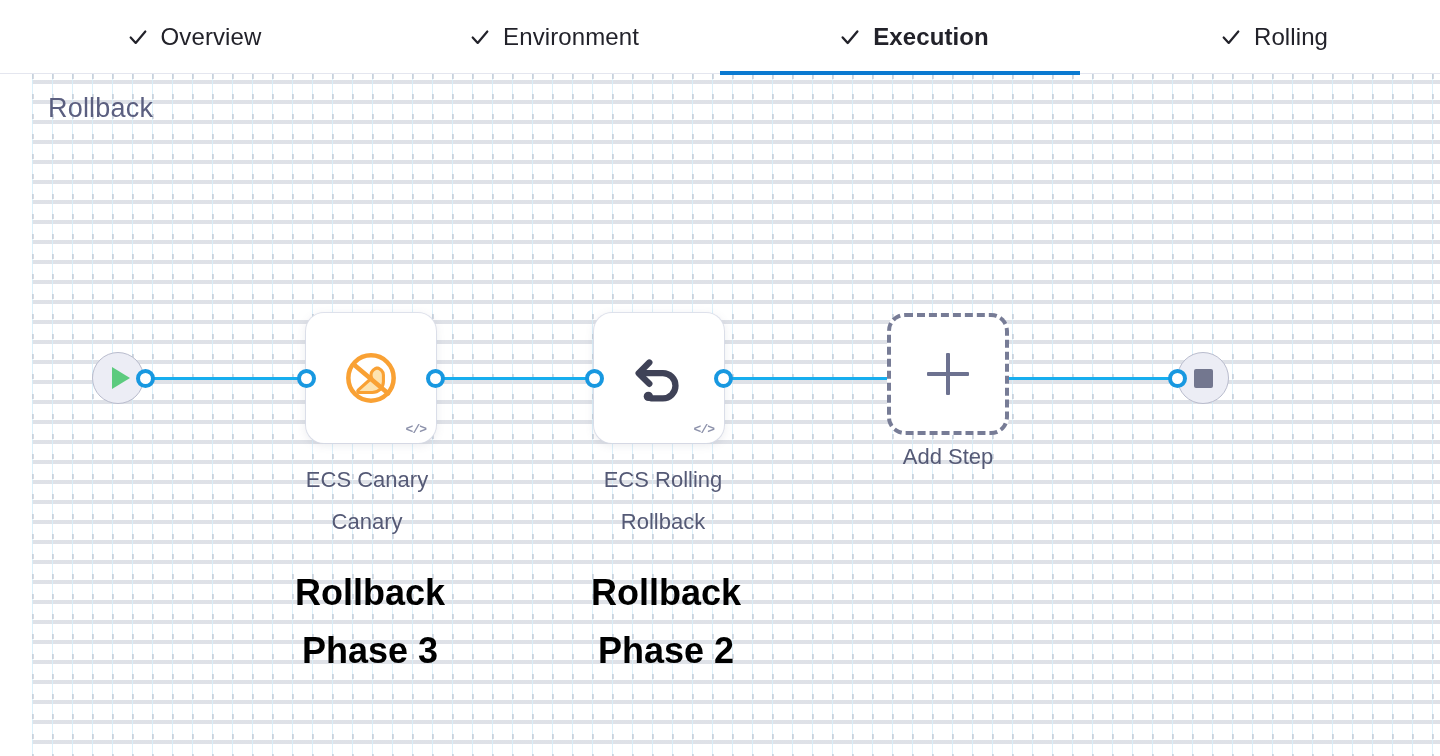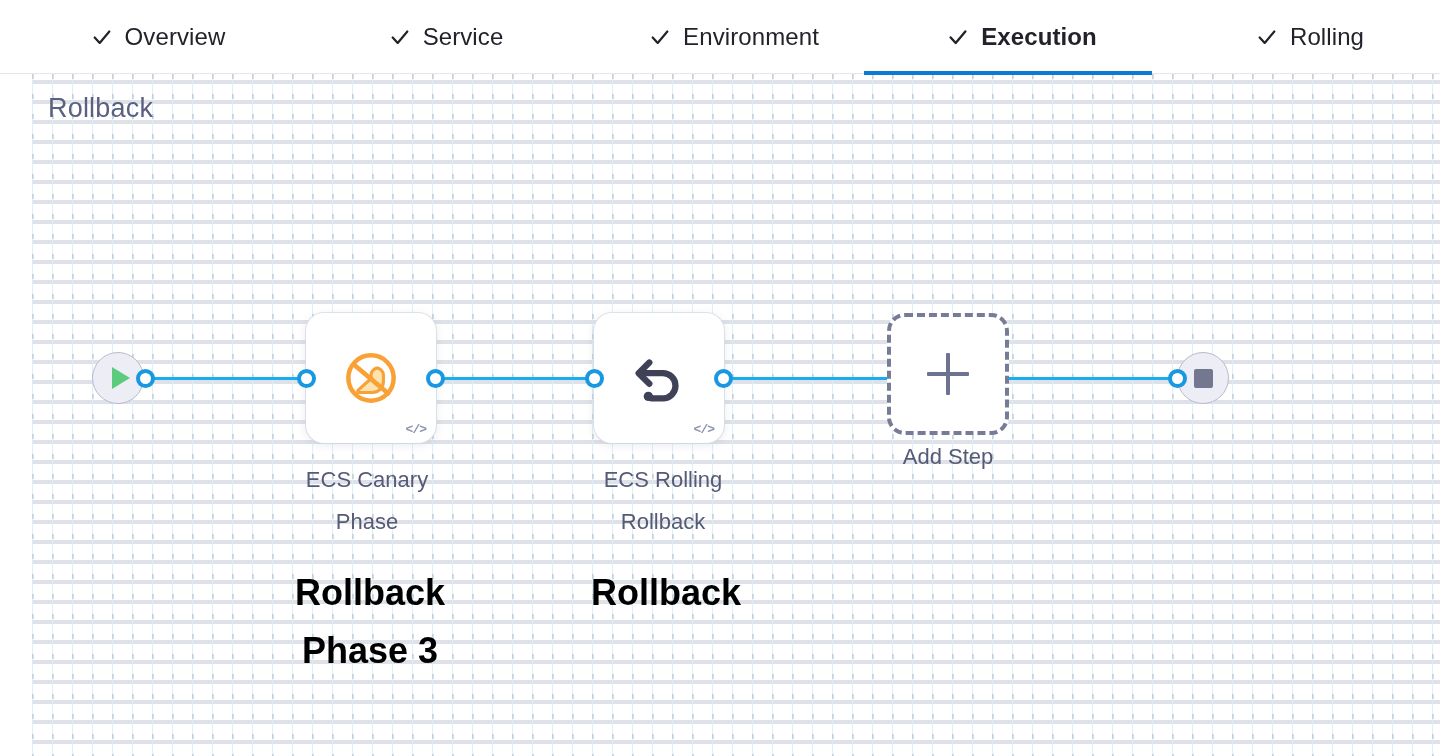--- a/index.html
+++ b/index.html
@@ -276,29 +276,20 @@
     <div class="tab">
       <span class="check">
         <svg viewBox="0 0 24 24" fill="none" stroke="currentColor" stroke-width="2.4" stroke-linecap="round" stroke-linejoin="round">
             <polyline points="4,12.5 9.5,18.5 20,6"></polyline>
           </svg>
       </span>
       <span class="tab-label">Overview</span>
 
     </div>
 
-    <div class="tab">
-      <span class="check">
-        <svg viewBox="0 0 24 24" fill="none" stroke="currentColor" stroke-width="2.4" stroke-linecap="round" stroke-linejoin="round">
-            <polyline points="4,12.5 9.5,18.5 20,6"></polyline>
-          </svg>
-      </span>
-      <span class="tab-label">Service</span>
-
-    </div>
 
     <div class="tab">
       <span class="check">
         <svg viewBox="0 0 24 24" fill="none" stroke="currentColor" stroke-width="2.4" stroke-linecap="round" stroke-linejoin="round">
             <polyline points="4,12.5 9.5,18.5 20,6"></polyline>
           </svg>
       </span>
       <span class="tab-label">Environment</span>
 
     </div>
@@ -347,21 +338,21 @@
           <path d="M40 21c-4.4 0-8 3.4-8 7.6 0 1.2.3 2.4.8 3.4l-15 13.4c-1 .9-.4 2.6 1 2.6h14.6c6.8 0 12.3-5.3 12.3-11.8V28.6c0-4.2-3.6-7.6-8-7.6z" fill="#fde3b0"></path>
           <path d="M40 21c-4.4 0-8 3.4-8 7.6 0 1.2.3 2.4.8 3.4l-15 13.4c-1 .9-.4 2.6 1 2.6h14.6c6.8 0 12.3-5.3 12.3-11.8V28.6c0-4.2-3.6-7.6-8-7.6z" fill="none" stroke="#f9a134" stroke-width="3.4" stroke-linejoin="round"></path>
           <path d="M13 17 L51 49" stroke="#f9a134" stroke-width="5" stroke-linecap="round" fill="none"></path>
         </svg>
         <span class="code-badge">&lt;/&gt;</span>
       </div>
       <div class="port" style="left:265px;"></div>
       <div class="port" style="left:394px;"></div>
       <div class="node-label" style="left:240px;">
         <div>ECS Canary</div>
-        <div>Phase</div>
+        <div>Canary</div>
       </div>
 
       <div class="node" style="left:562px;">
         <svg width="62" height="62" viewBox="0 0 64 64">
           <path d="M22 16 L11 27 L22 38" fill="none" stroke="#3f4257" stroke-width="6.5" stroke-linecap="round" stroke-linejoin="round"></path>
           <path d="M13 27 H36 a13 13 0 0 1 0 26 H24" fill="none" stroke="#3f4257" stroke-width="6.5" stroke-linecap="round" stroke-linejoin="round"></path>
           <circle cx="21" cy="51" r="4.8" fill="#3f4257"></circle>
         </svg>
         <span class="code-badge">&lt;/&gt;</span>
       </div>
@@ -381,17 +372,18 @@
         <div class="stop-sq"></div>
       </div>
       <div class="port" style="left:1136px;"></div>
 
       <div class="annotation" style="left:188px; top:490px;">
         <div>Rollback</div>
         <div>Phase 3</div>
       </div>
       <div class="annotation" style="left:484px; top:490px;">
         <div>Rollback</div>
+        <div>Phase 2</div>
       </div>
 
     </div>
   </div>
 </div>
 
 </body></html>

